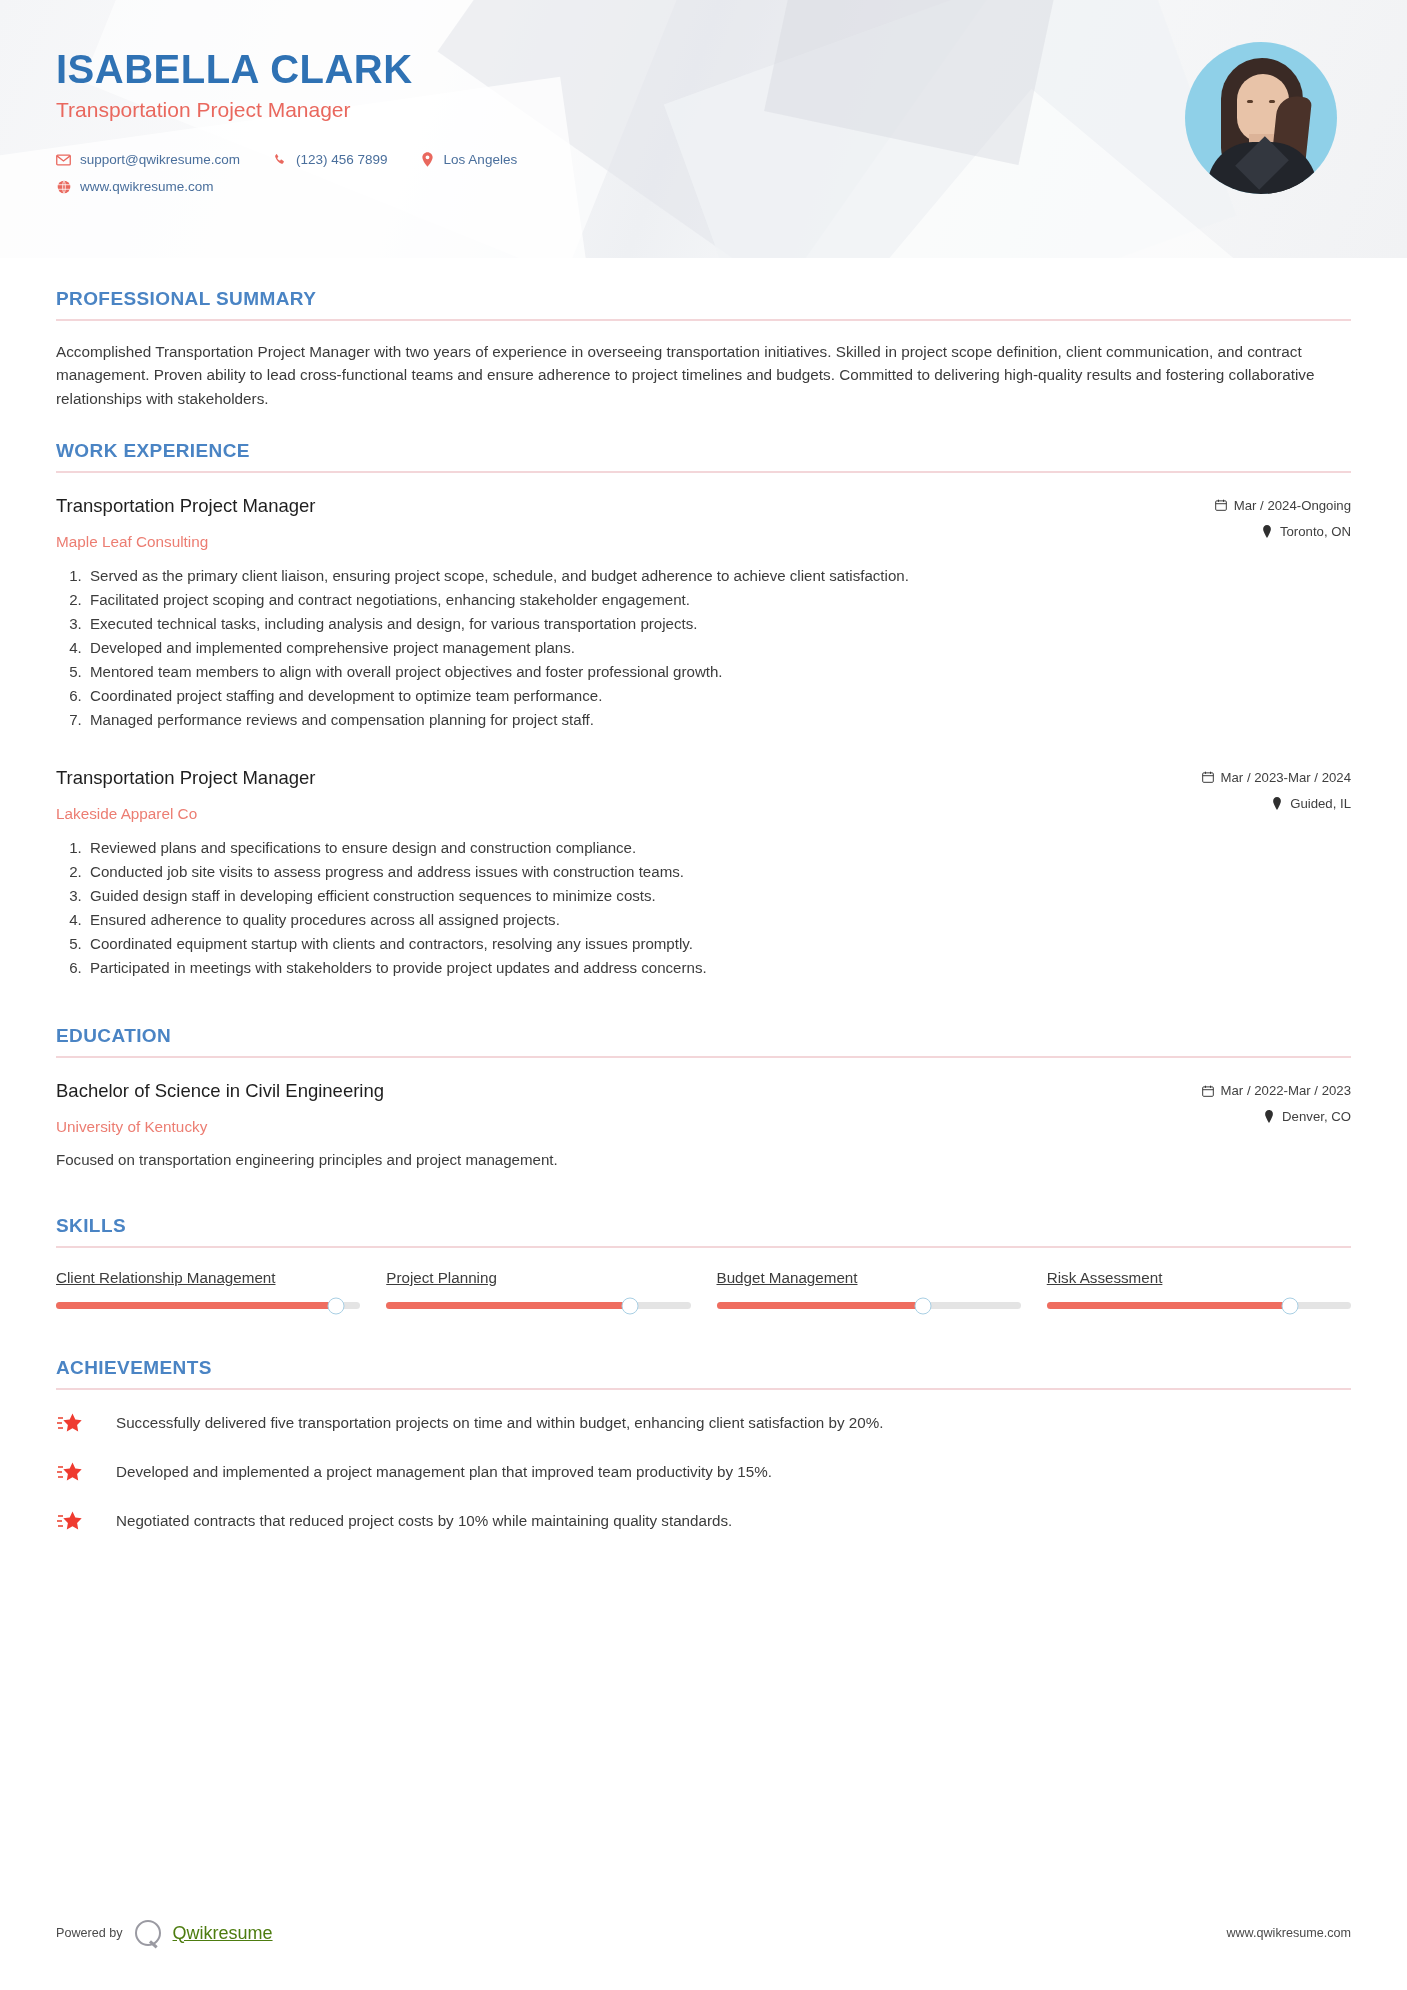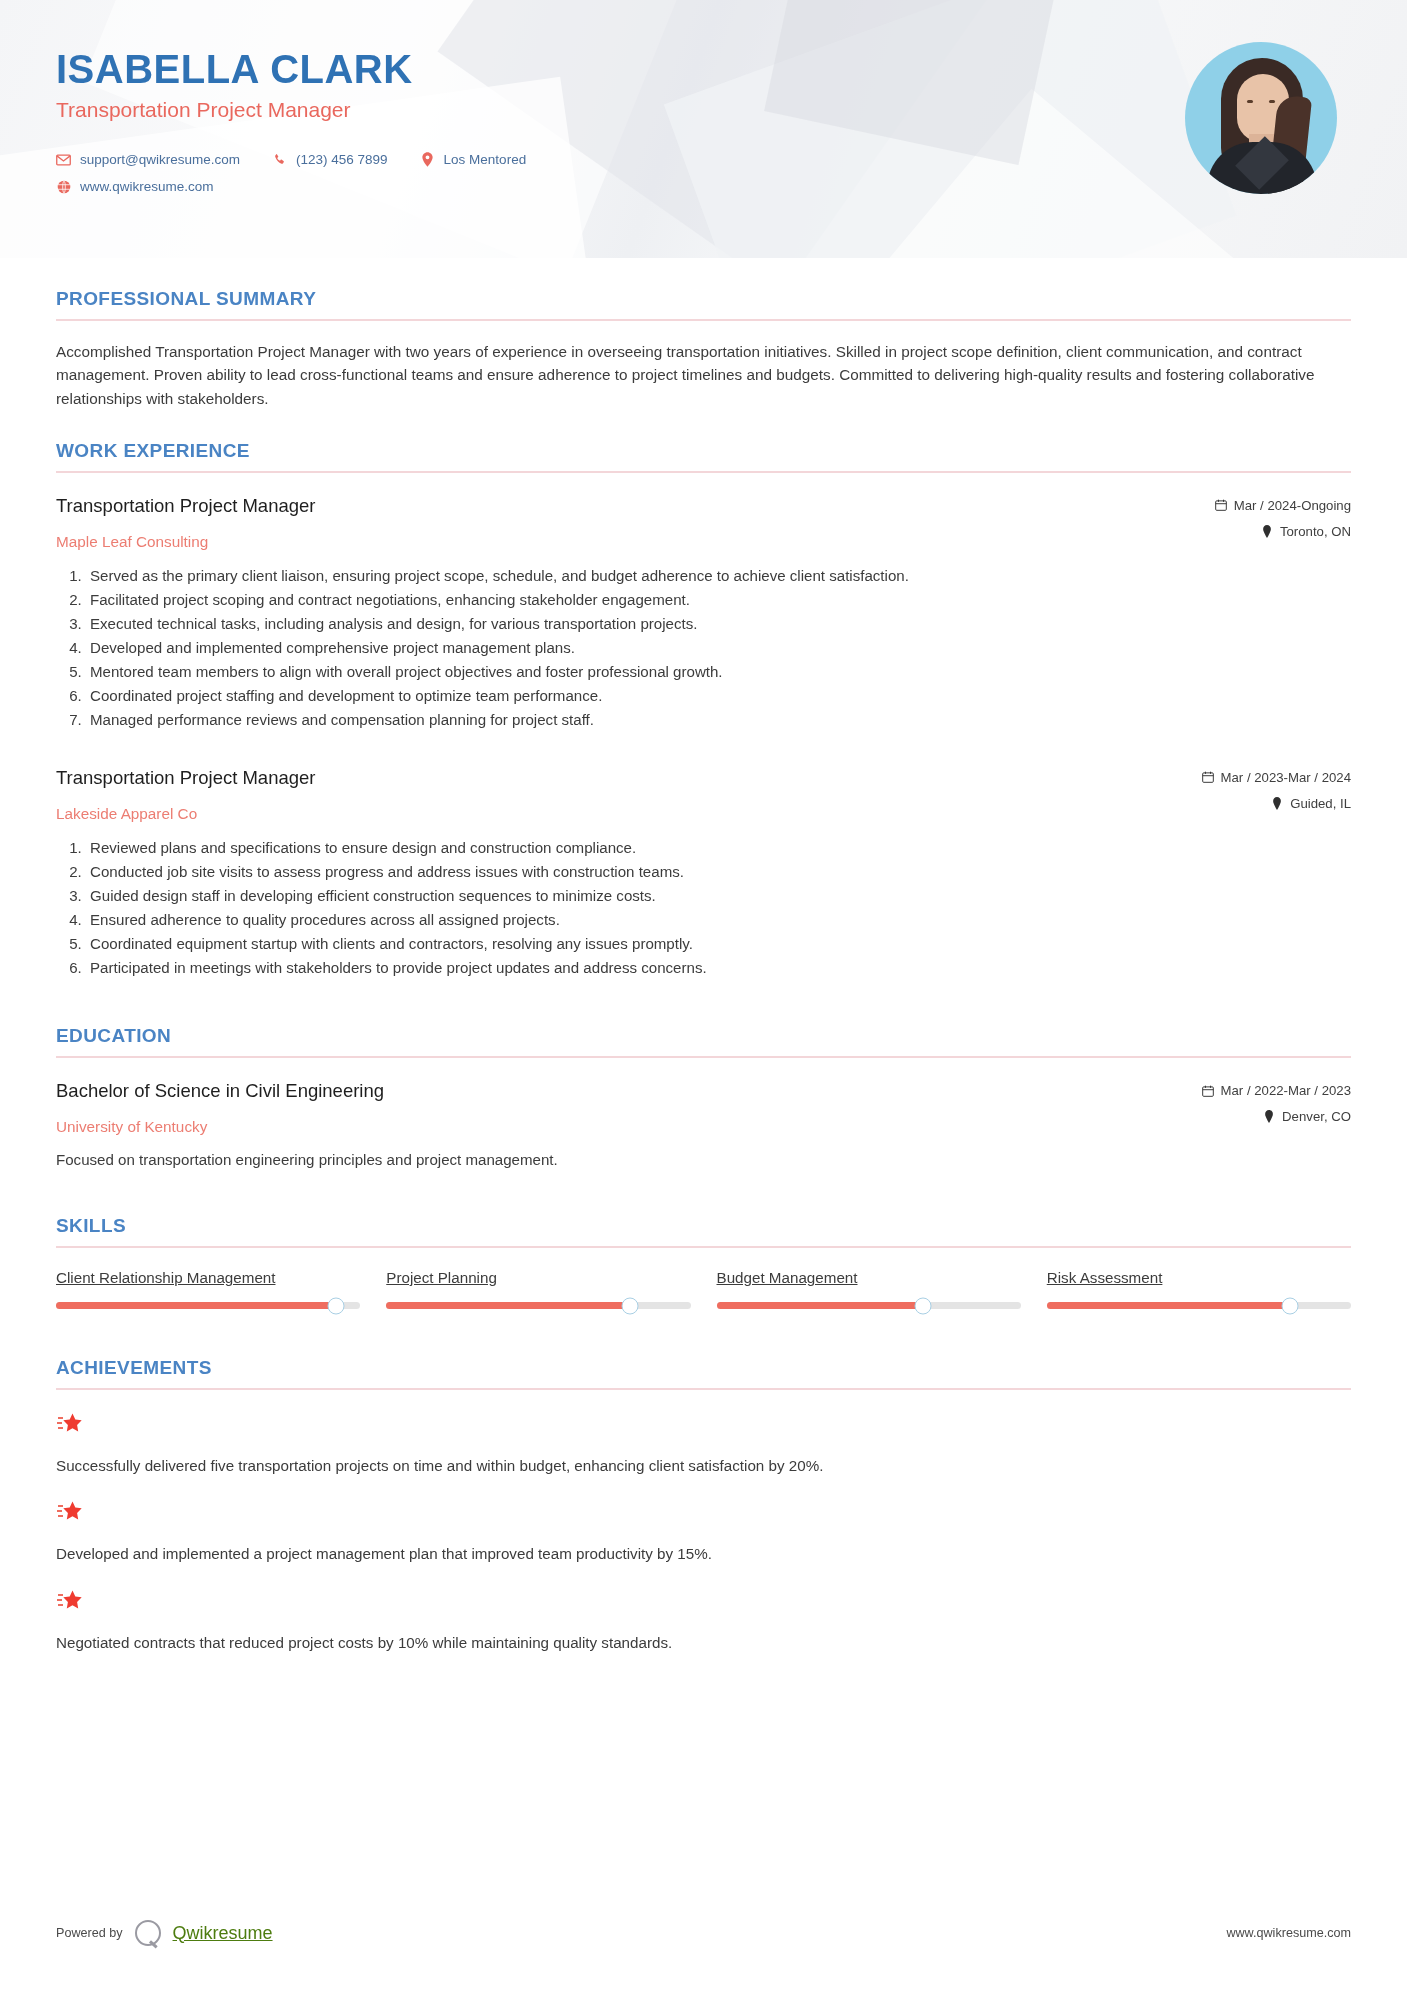--- a/index.html
+++ b/index.html
@@ -263,23 +263,22 @@
     background: #ffffff;
     border: 1.8px solid #a8cfe4;
     transform: translate(-50%, -50%);
   }
 
   
   .ach-list { margin-top: 20px; }
   .ach-item {
     display: flex;
     align-items: flex-start;
-    gap: 16px;
+    gap: 32px;
     margin-bottom: 22px;
-    flex-direction: column;
   }
   .ach-icon {
     flex: 0 0 auto;
     width: 28px; height: 26px;
     position: relative;
     margin-top: 1px;
   }
   .ach-text {
     font-size: 15.2px;
     color: #3c3c3c;
@@ -367,21 +366,21 @@
           </span>
           <span>(123) 456 7899</span>
         </div>
 
         <div class="contact-item">
           <span class="ci-icon">
             <svg width="11" height="15" viewBox="0 0 12 16" fill="currentColor">
               <path d="M6 0C2.9 0 .4 2.5.4 5.6.4 9.8 6 16 6 16s5.6-6.2 5.6-10.4C11.6 2.5 9.1 0 6 0zm0 7.7a2.1 2.1 0 110-4.2 2.1 2.1 0 010 4.2z"></path>
             </svg>
           </span>
-          <span>Los Mentored</span>
+          <span>Los Angeles</span>
         </div>
       </div>
 
       <div class="contact-row second">
         <div class="contact-item">
           <span class="ci-icon">
             <svg width="14" height="14" viewBox="0 0 16 16" fill="currentColor">
               <circle cx="8" cy="8" r="7.2"></circle>
               <path d="M8 .8c-2 2-2 12.4 0 14.4M8 .8c2 2 2 12.4 0 14.4M1 5.4h14M1 10.6h14" stroke="#fff" stroke-width="0.9" fill="none"></path>
             </svg>

